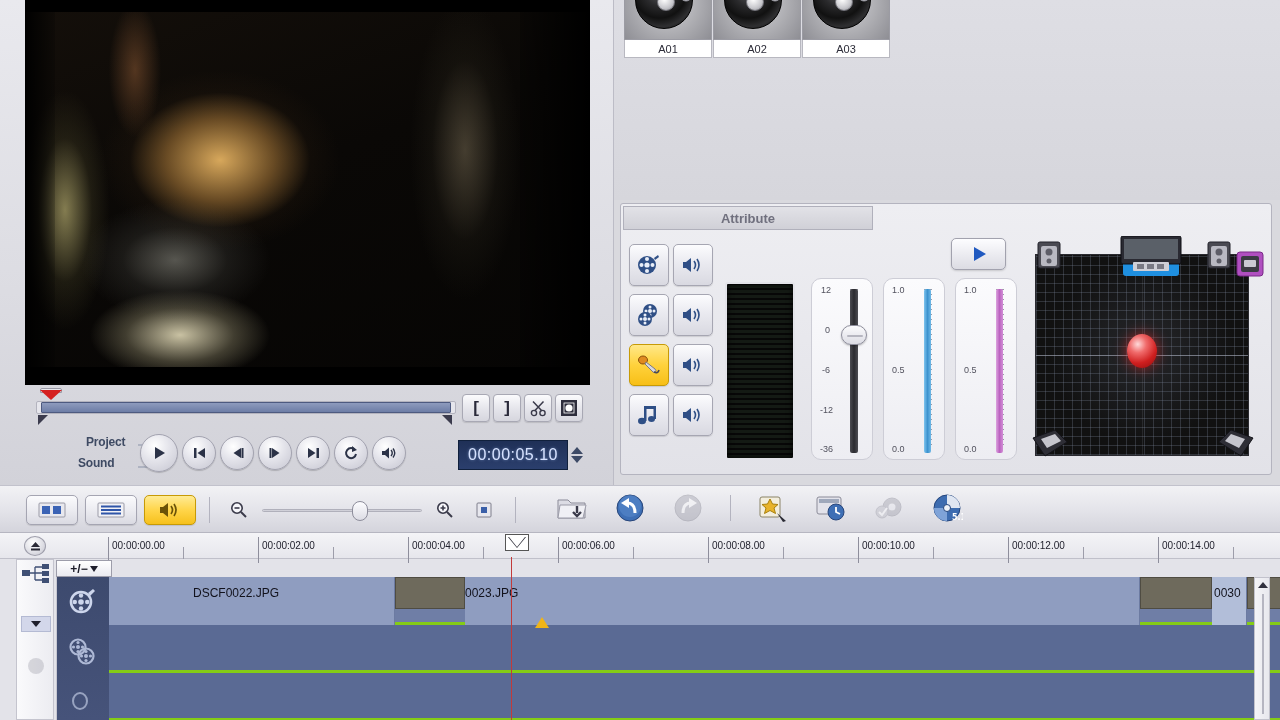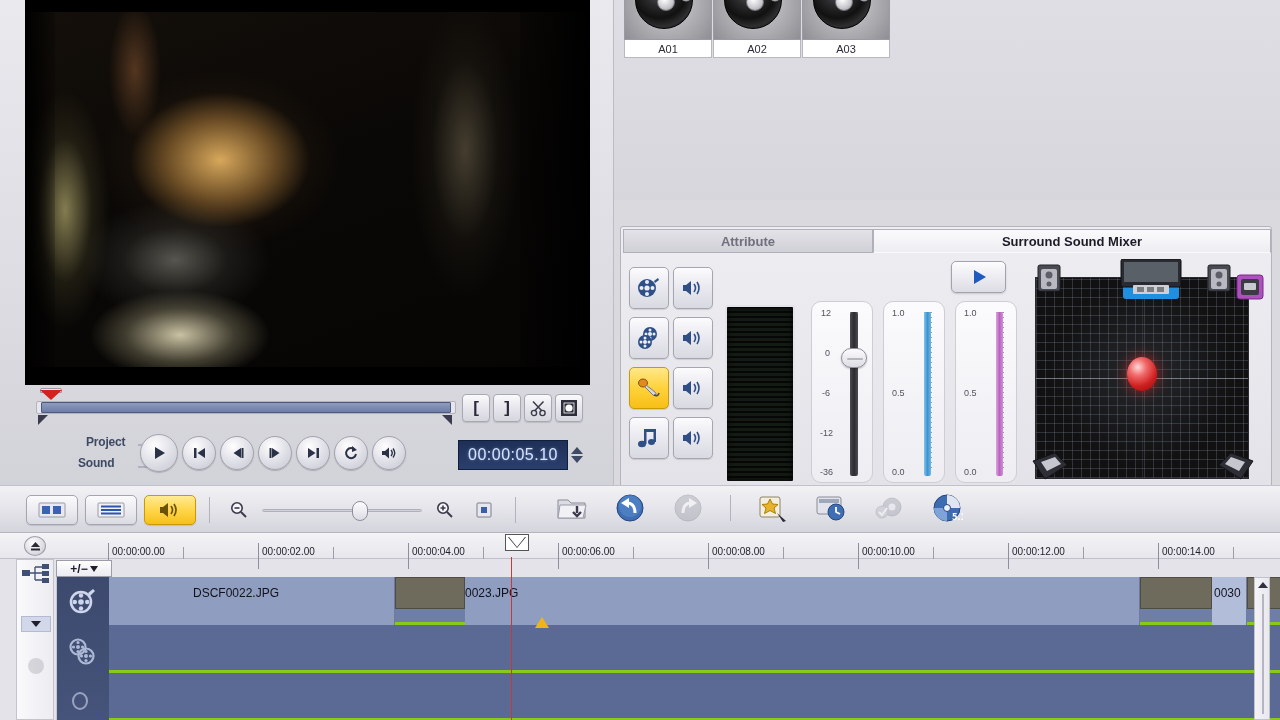--- a/index.html
+++ b/index.html
@@ -91,21 +91,21 @@
      border:1px solid #000; }
   .vinyl::after { content:""; position:absolute; left:21px; top:21px; width:16px; height:16px; border-radius:50%;
      background: radial-gradient(circle at 40% 35%, #fff, #c7c7cc 60%, #8c8c92 100%); border:1px solid #77777e;}
   .note-badge { position:absolute; right:6px; top:6px; width:26px; height:30px; }
   .thumb-label { height:18px; background:#fff; border:1px solid #b8b8c0; border-top:none;
      font-size:11px; color:#2c2c38; display:flex; align-items:center; justify-content:center;}
 
   
   .optpanel { position:absolute; left:620px; top:203px; width:652px; height:272px;
      background: linear-gradient(180deg,#eeeef2 0%, #e2e2e8 100%);
-     border:1px solid #b4b4bf; border-radius:3px;margin-top:23px; }
+     border:1px solid #b4b4bf; border-radius:3px; }
   .tabs { position:absolute; left:2px; top:2px; width:648px; height:24px; display:flex; }
   .tab { height:24px; display:flex; align-items:center; justify-content:center;
      font-size:13px; font-weight:bold; border:1px solid #b0b0bb; }
   .tab.inactive { width:250px; color:#70707e;
      background: linear-gradient(180deg,#e2e2e7 0%, #d0d0d7 100%); }
   .tab.active { flex:1; color:#1b1b28; background:linear-gradient(180deg,#fafafc 0%, #eeeef2 100%);
      border-bottom-color:transparent; }
   .mixer { position:absolute; left:0; top:26px; width:650px; height:244px; }
 
   .trackbtns { position:absolute; left:8px; top:14px; display:flex; flex-direction:column; gap:8px;}
@@ -178,21 +178,21 @@
 
   
   .timeline { position:absolute; left:0; top:533px; width:1280px; height:187px;
      background:#e3e3e9; }
   .ruler { position:absolute; left:0; top:0; width:1280px; height:26px;
      background:linear-gradient(180deg,#f4f4f7,#e6e6ec); border-bottom:1px solid #c0c0ca;}
   .eject { position:absolute; left:24px; top:3px; width:22px; height:20px; border-radius:50%;
      background:radial-gradient(circle at 40% 32%, #fff, #e0e0e6 55%, #c5c5cf 100%);
      border:1px solid #9f9fac; display:flex; align-items:center; justify-content:center;}
   .rulermarks { position:absolute; left:108px; top:0; right:0; height:26px; }
-  .rmark { position:absolute; top:10px; height:26px; border-left:1px solid #8e8e9c; }
+  .rmark { position:absolute; top:4px; height:26px; border-left:1px solid #8e8e9c; }
   .rmark span { position:absolute; left:3px; top:3px; font-size:10px; color:#22222e; white-space:nowrap;
       font-family:"Liberation Sans", sans-serif; }
   .rtick { position:absolute; top:14px; height:12px; border-left:1px solid #9d9daa; }
   .playhead { position:absolute; left:505px; top:1px; width:24px; height:24px; z-index:6;}
   .ph-box { position:absolute; left:0; top:0; width:24px; height:17px; background:#fff; border:1px solid #555; }
   .ph-tri { position:absolute; left:3px; top:3px; width:0;height:0;
       border-left:9px solid transparent; border-right:9px solid transparent; border-top:11px solid #2a2a35;}
   .ph-tri-in { position:absolute; left:4px; top:3px; width:0;height:0;
       border-left:8px solid transparent; border-right:8px solid transparent; border-top:10px solid #fff;}
   .ph-line { position:absolute; left:511px; top:24px; width:1px; height:163px; background:#c23a3a; z-index:5;}
@@ -370,21 +370,20 @@
           </svg>
         </div>
         <div class="thumb-label">A03</div>
       </div>
     </div>
   </div>
 
   <div class="optpanel">
     <div class="tabs">
       <div class="tab inactive">Attribute</div>
-      <div class="tab active">Surround Sound Mixer</div>
     </div>
 
     <div class="mixer">
 
       <div class="trackbtns">
         <div class="trackrow">
           <div class="tbtn">
             <svg width="26" height="24" viewBox="0 0 26 24">
               <circle cx="11" cy="12" r="9" fill="#2f4f86"></circle>
                 <circle cx="11" cy="12" r="2.6" fill="#e9eef8"></circle>

